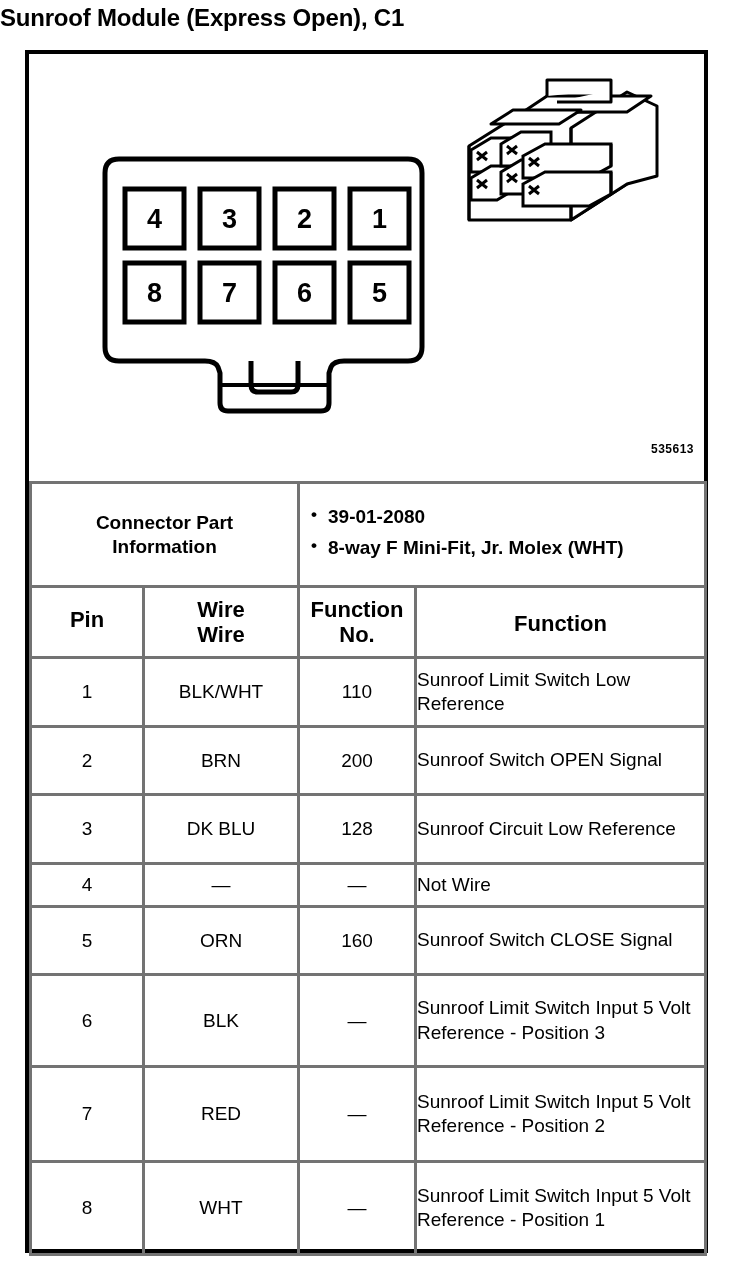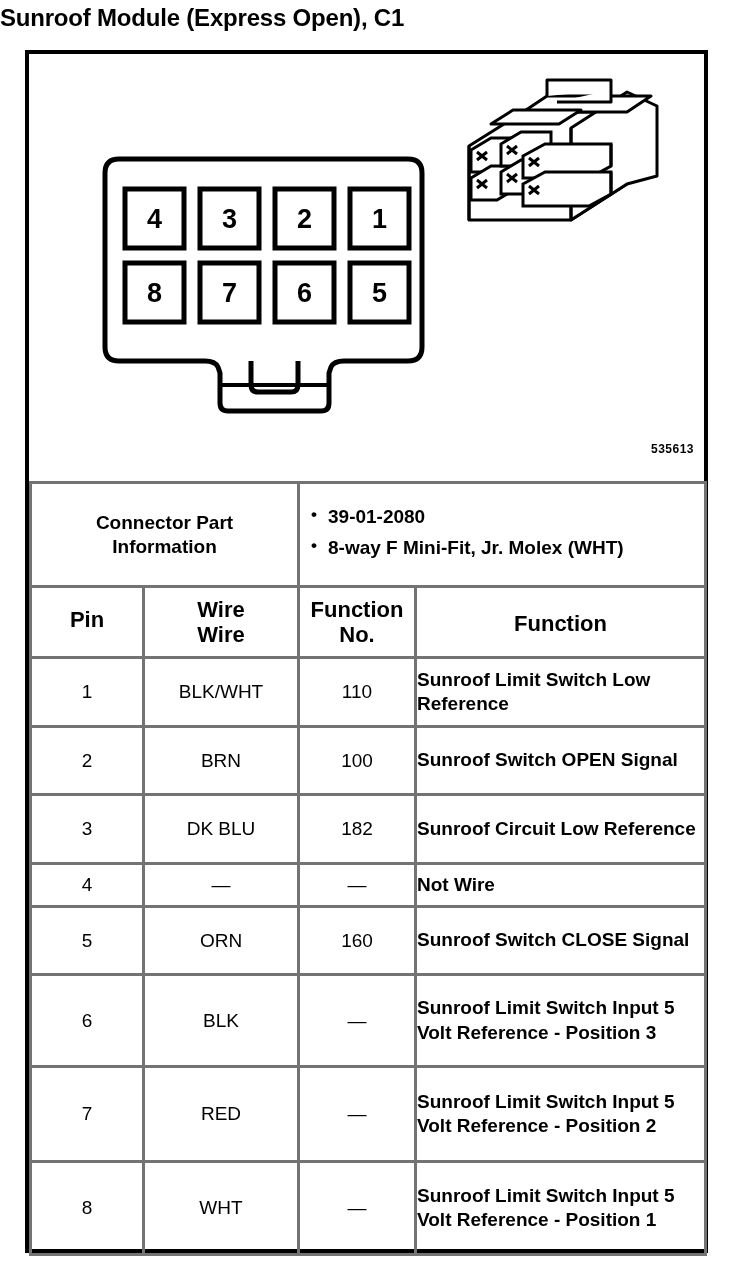--- a/index.html
+++ b/index.html
@@ -77,21 +77,21 @@
   }
 
   
   .hdr{height:71px;text-align:center;font-size:22px;line-height:1.15;}
   .hdr .stacked{display:block;}
   .hdr.pin-h{vertical-align:bottom;padding-bottom:24px;}
   .hdr.fn-h{vertical-align:bottom;padding-bottom:20px;}
 
   
   .cell-center{text-align:center;font-size:19px;}
-  .cell-fn{text-align:left;font-size:19px;line-height:1.28;padding:4px 6px 4px 12px;font-weight:bold;}
+  .cell-fn{text-align:left;font-size:19px;line-height:1.28;padding:4px 6px 4px 12px;}
   .dash{font-size:19px;letter-spacing:0;}
 </style>
 </head>
 <body>
 
 <div class="page-title">Sunroof Module (Express Open), C1</div>
 
 <div class="sheet">
 
   <div class="diagram">
@@ -231,27 +231,27 @@
 
       <tr style="height:69px">
         <td class="cell-center">1</td>
         <td class="cell-center">BLK/WHT</td>
         <td class="cell-center">110</td>
         <td class="cell-fn">Sunroof Limit Switch Low Reference</td>
       </tr>
       <tr style="height:68px">
         <td class="cell-center">2</td>
         <td class="cell-center">BRN</td>
-        <td class="cell-center">100</td>
+        <td class="cell-center">200</td>
         <td class="cell-fn">Sunroof Switch OPEN Signal</td>
       </tr>
       <tr style="height:69px">
         <td class="cell-center">3</td>
         <td class="cell-center">DK BLU</td>
-        <td class="cell-center">182</td>
+        <td class="cell-center">128</td>
         <td class="cell-fn">Sunroof Circuit Low Reference</td>
       </tr>
       <tr style="height:43px">
         <td class="cell-center">4</td>
         <td class="cell-center dash">—</td>
         <td class="cell-center dash">—</td>
         <td class="cell-fn">Not Wire</td>
       </tr>
       <tr style="height:68px">
         <td class="cell-center">5</td>

